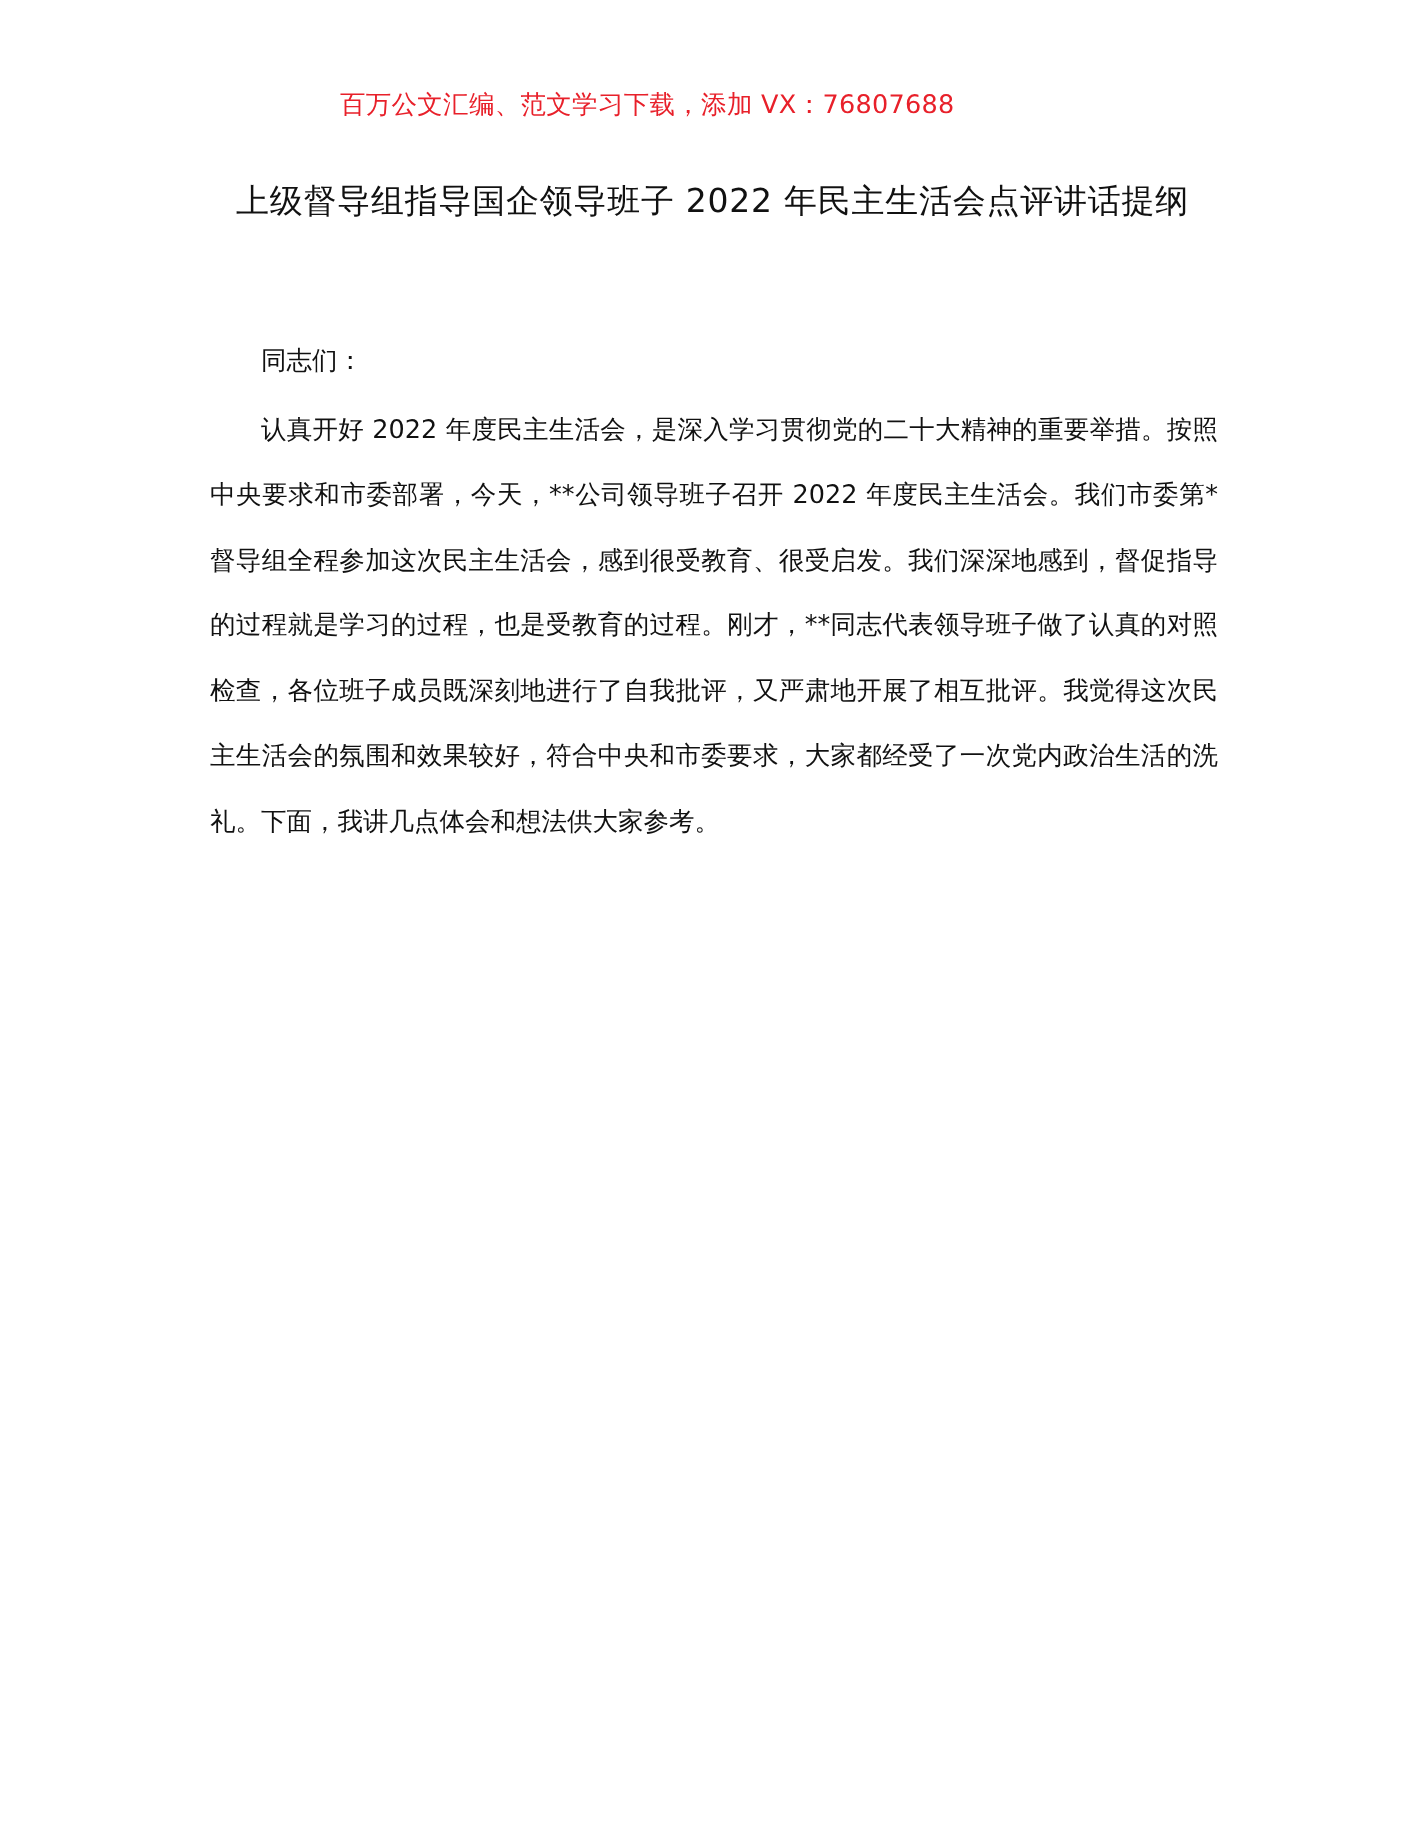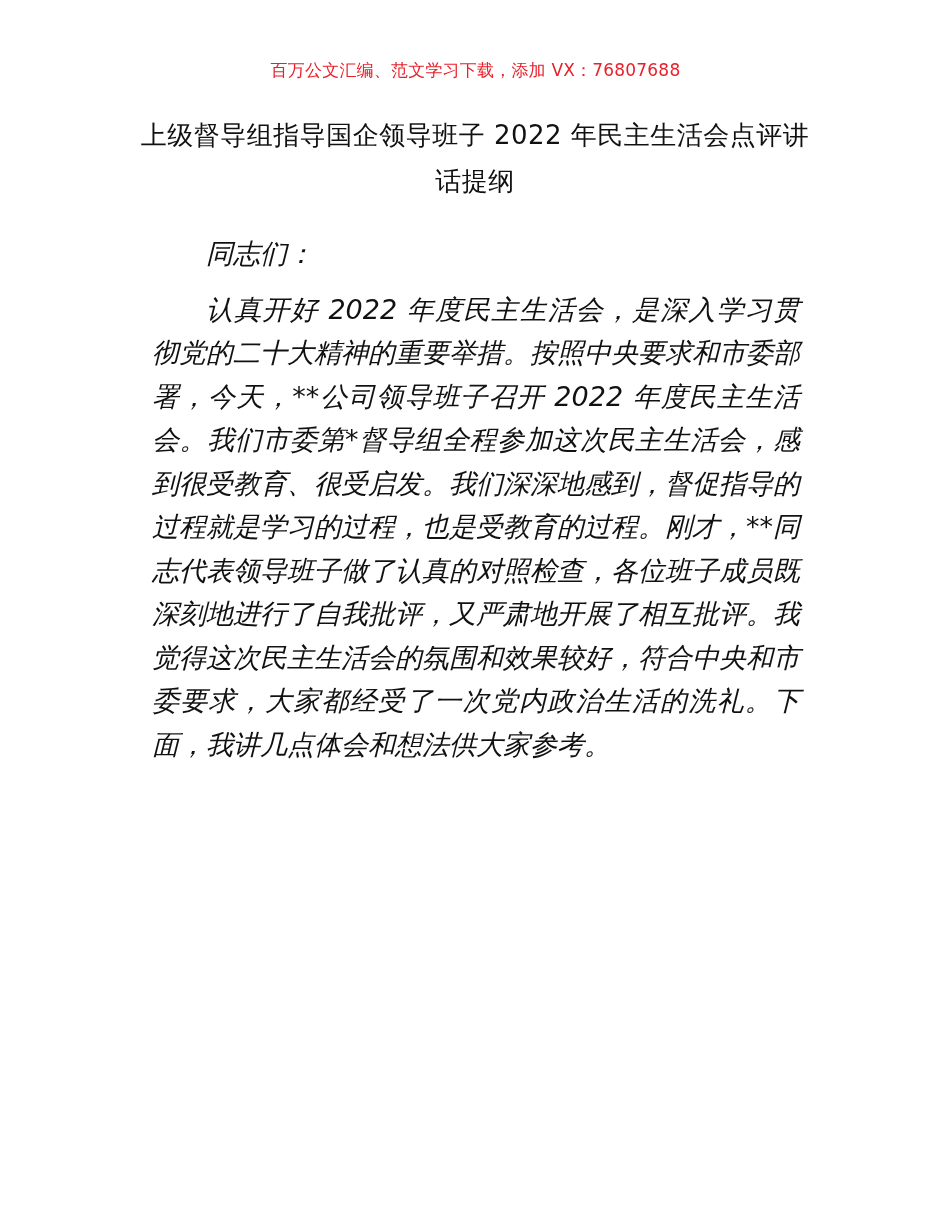--- a/index.html
+++ b/index.html
@@ -18,47 +18,45 @@
   .header-banner {
     position: absolute;
     top: 57px;
     left: 0;
     width: 863px;
     text-align: center;
     font-size: 17px;
     color: #e8202a;
     line-height: 26px;
     letter-spacing: 0.2px;
-    padding-left: 44px;
   }
   .doc-title {
     position: absolute;
     top: 112px;
     left: 140px;
     width: 670px;
     text-align: center;
-    font-size: 26px;
+    font-size: 22px;
     line-height: 46px;
     color: #111111;
     letter-spacing: 0.5px;
   }
   .doc-body {
     position: absolute;
     top: 220px;
     left: 140px;
     width: 672px;
   }
   .para {
-    font-size: 27px;
+    font-size: 17px;
     line-height: 43.5px;
     text-indent: 2em;
     text-align: justify;
-    margin: 12px;
+    margin: 0;
     padding: 0;
-    font-style: italic;
   }
   .para.greet { margin-bottom: 2px; }
 </style>
 </head>
 <body>
 
 <div class="header-banner">百万公文汇编、范文学习下载，添加 VX：76807688</div>
 
 <div class="doc-title">上级督导组指导国企领导班子 2022 年民主生活会点评讲话提纲</div>
 

